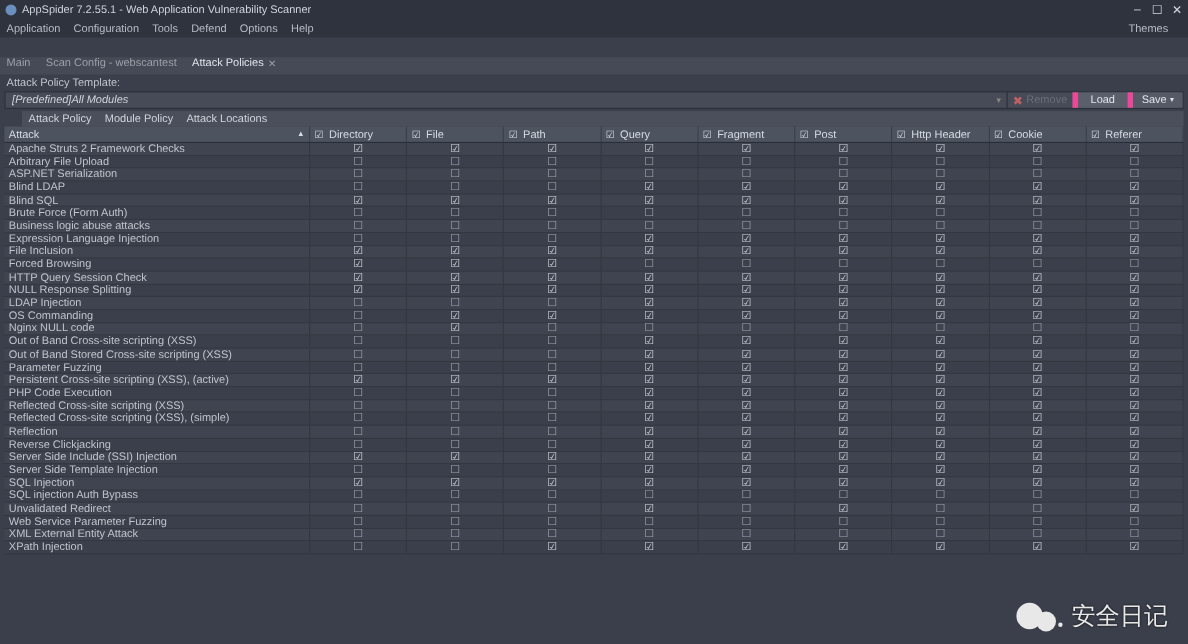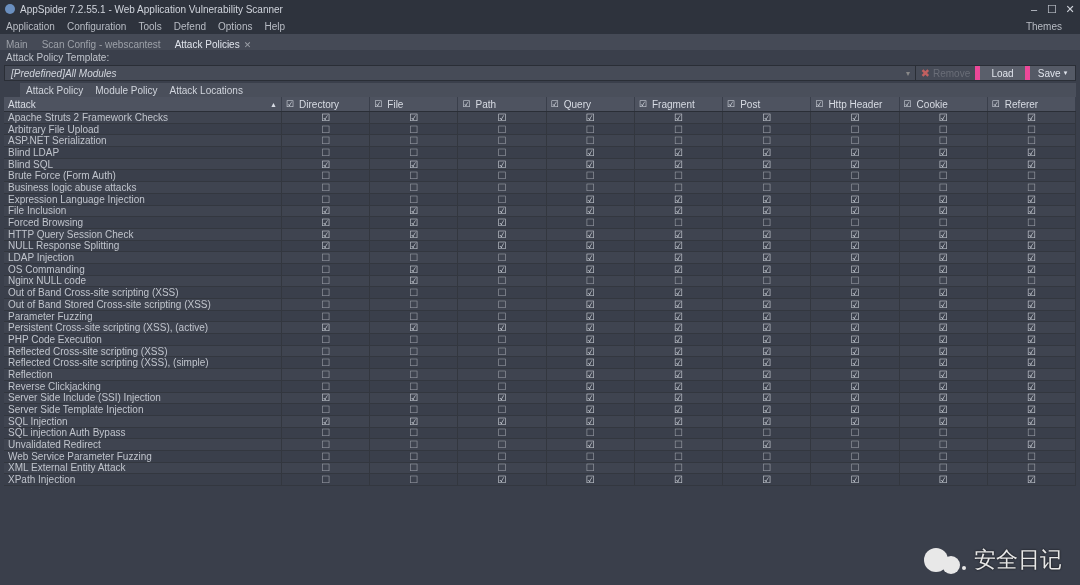--- a/index.html
+++ b/index.html
@@ -36,24 +36,25 @@
   padding: 0 6px;
   font-size: 10px;
   color: #b8bcc4;
 }
 .menubar .menu-item { margin-right: 12px; cursor: pointer; }
 .menubar .spacer { flex: 1; }
 .tabrow {
   height: 16px;
   background: #454a56;
   display: flex;
-  align-items: flex-end;
+  align-items: flex-start;
   padding: 0 6px;
   font-size: 10px;
   color: #9ca0a8;
+  margin-top: 18px;
 }
 .tabrow .tab { margin-right: 14px; cursor: pointer; display: flex; align-items: center; gap: 4px; }
 .tabrow .tab.active { color: #e0e4ec; }
 .tabrow .tab .close { font-size: 9px; color: #9ca0a8; }
 .templaterow {
   height: 14px; background: #3a3f4b;
   display: flex; align-items: center; padding: 0 6px;
   color: #c0c4cc;
 }
 .dropdownrow {

